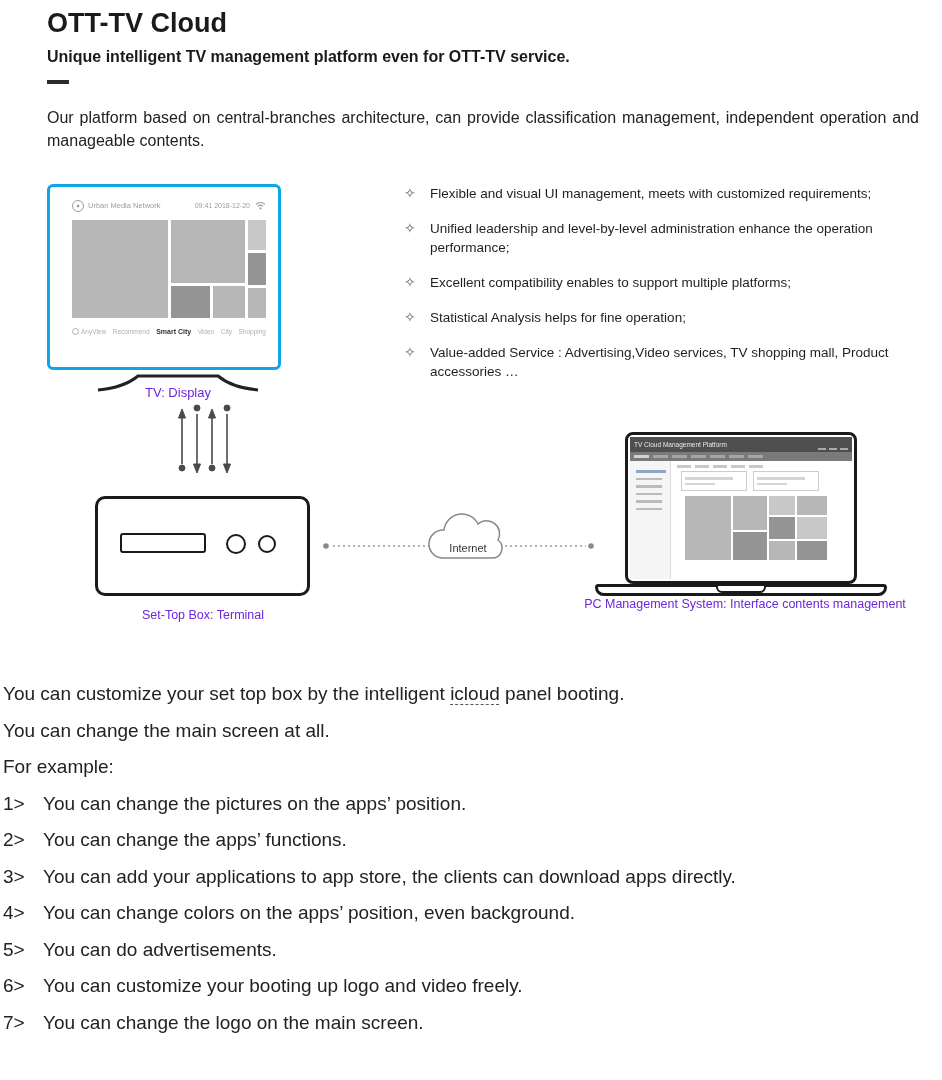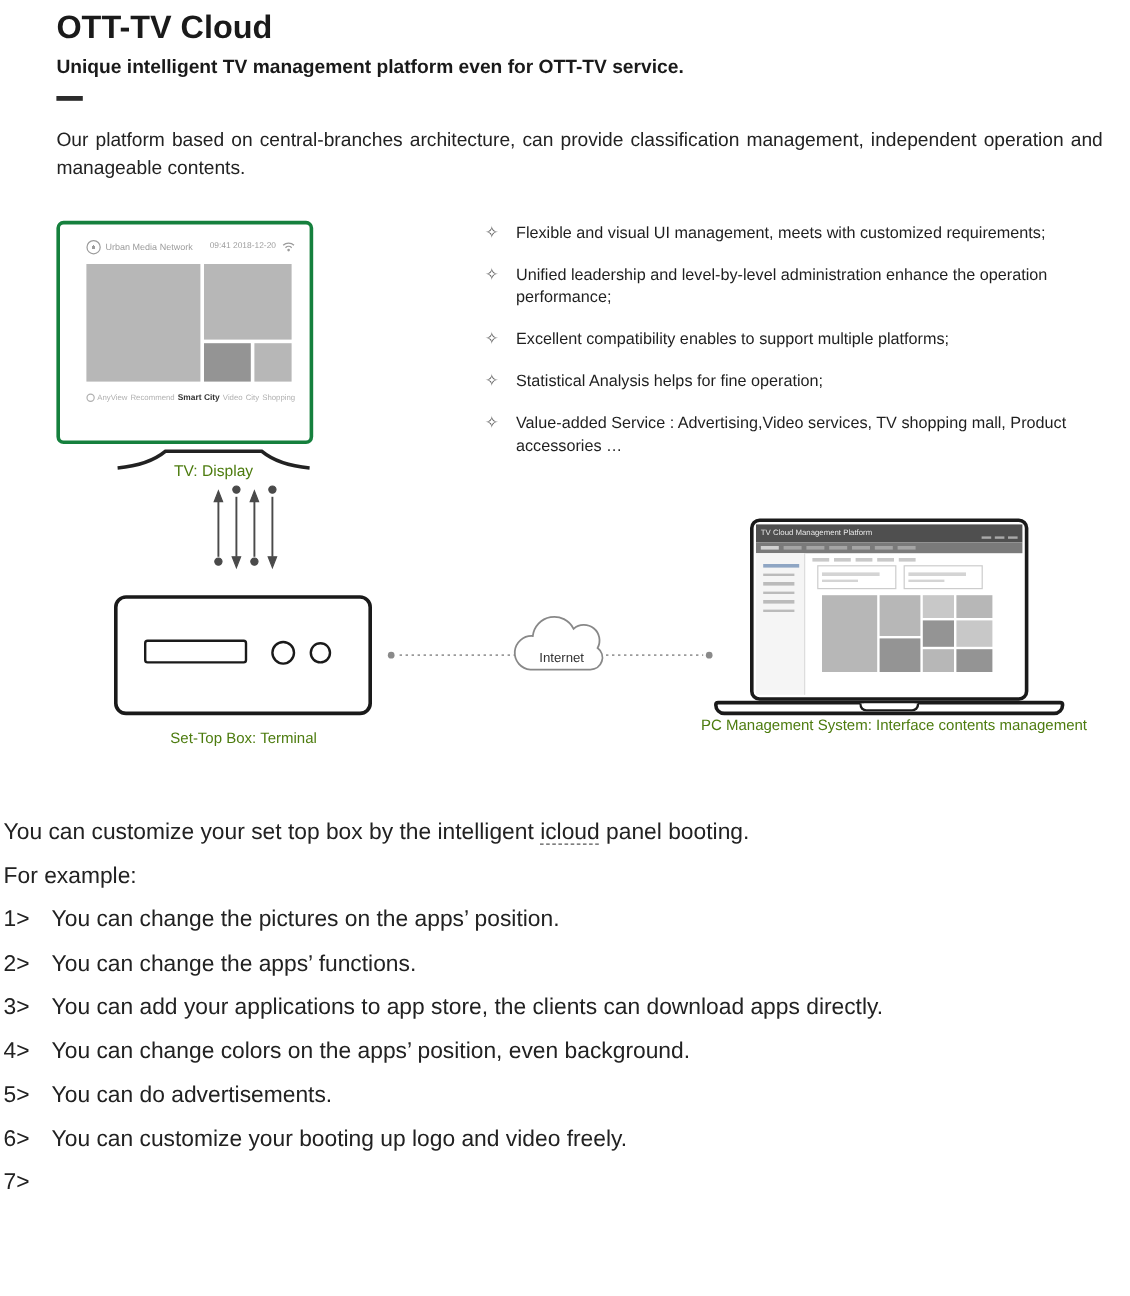--- a/index.html
+++ b/index.html
@@ -9,27 +9,27 @@
   
   .doc-header{margin:0 25px 0 47px;}
   h1.title{margin:0;font-size:27px;line-height:30px;font-weight:bold;letter-spacing:0;}
   .subtitle{margin:10px 0 0 0;font-size:16px;font-weight:bold;}
   .dash{margin-top:14px;width:22px;height:4px;background:#2b2b2b;}
   .intro{margin:22px 0 0 0;width:872px;font-size:16px;line-height:23px;text-align:justify;color:#222;}
 
   
   .diagram{position:relative;margin-top:26px;height:460px;width:942px;}
   .connectors{position:absolute;left:0;top:0;z-index:0;}
-  .label{position:absolute;font-size:13px;color:#4d7c0f;text-align:center;z-index:2;}
+  .label{position:absolute;font-size:13px;color:#6d28d9;text-align:center;z-index:2;}
   .tv-label{left:47px;top:207px;width:262px;}
   .stb-label{left:75px;top:430px;width:256px;font-size:12.5px;}
   .pc-label{left:556px;top:419px;width:378px;font-size:12.5px;}
 
   
-  .tv{position:absolute;left:47px;top:6px;width:214px;height:186px;border:3px solid #15803d;border-radius:6px;background:#fff;box-sizing:border-box;padding:12px 12px 0 22px;z-index:1;}
+  .tv{position:absolute;left:47px;top:6px;width:234px;height:186px;border:3px solid #0ea5e9;border-radius:6px;background:#fff;box-sizing:border-box;padding:12px 12px 0 22px;z-index:1;}
   .tv-head{display:flex;justify-content:space-between;align-items:center;height:13px;}
   .tv-brand{display:flex;gap:4px;align-items:center;font-size:7.5px;color:#9c9c9c;white-space:nowrap;}
   .logo{width:10px;height:10px;flex:none;border:1px solid #9c9c9c;border-radius:50%;background:radial-gradient(circle,#9c9c9c 1.5px,transparent 1.6px);}
   .tv-status{display:flex;gap:5px;align-items:center;font-size:7px;color:#9c9c9c;white-space:nowrap;}
   .tv-grid{display:flex;gap:3px;height:98px;margin-top:8px;}
   .t{background:#b7b7b7;}
   .t.dark{background:#949494;}
   .t.light{background:#c8c8c8;}
   .tA{width:96px;height:98px;}
   .tv-colB{width:74px;display:flex;flex-direction:column;gap:3px;}
@@ -279,20 +279,21 @@
       </li>
       <li>
         <span class="star">✧</span>
         <span class="ftext">Value-added Service :  Advertising,Video services, TV shopping mall, Product accessories …</span>
       </li>
     </ul>
   </div>
 
   <div class="bodytext">
     <p class="pline"><span>You can customize your set top box by the intelligent </span><span class="spell">icloud</span><span> panel booting.</span></p>
+    <p class="pline">You can change the main screen at all.</p>
     <p class="pline">For example:</p>
     <div class="nline">
         <span class="num">1&gt;</span>
         <span>You can change the pictures on the apps’ position.</span>
       </div>
     <div class="nline">
         <span class="num">2&gt;</span>
         <span>You can change the apps’ functions.</span>
       </div>
     <div class="nline">
@@ -306,16 +307,17 @@
     <div class="nline">
         <span class="num">5&gt;</span>
         <span>You can do advertisements.</span>
       </div>
     <div class="nline">
         <span class="num">6&gt;</span>
         <span>You can customize your booting up logo and video freely.</span>
       </div>
     <div class="nline">
         <span class="num">7&gt;</span>
+        <span>You can change the logo on the main screen.</span>
       </div>
   </div>
 
 </div>
 
 </body></html>

